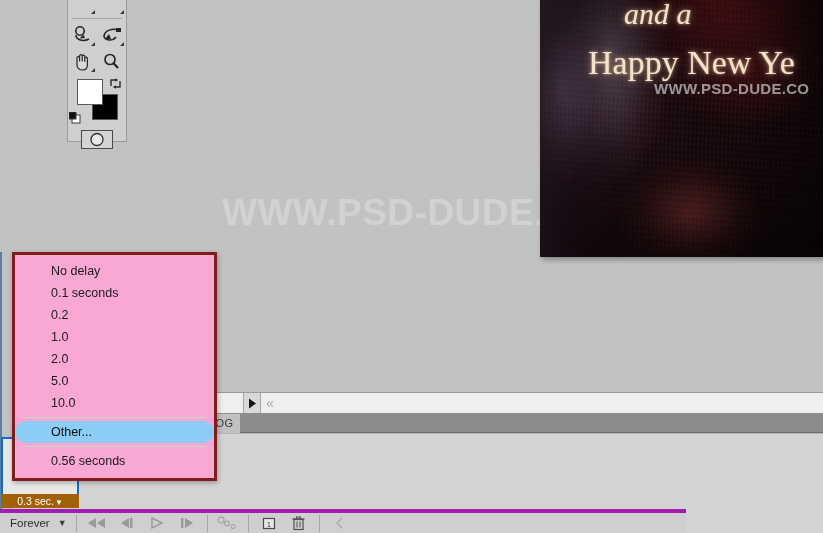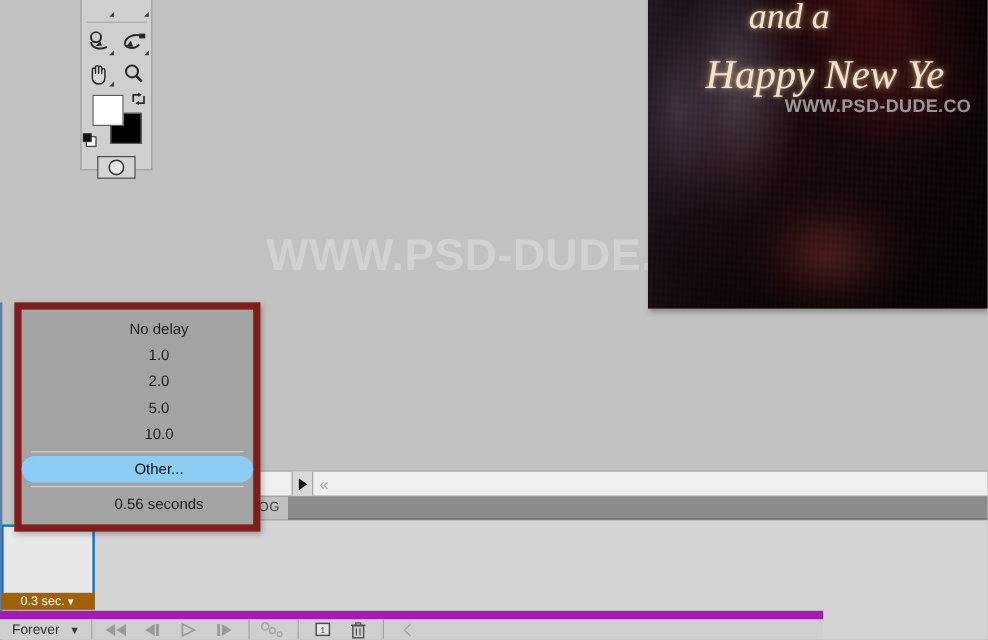--- a/index.html
+++ b/index.html
@@ -172,21 +172,20 @@
     text-shadow: 0 0 9px rgba(255,205,150,0.55), 0 0 3px rgba(255,230,190,0.6);
   }
   #art-line-1 {
     left: 84px; top: 27px;
     font-size: 30px;
     font-style: italic;
   }
   #art-line-2 {
     left: 48px; top: 74px;
     font-size: 34px;
-    font-style: italic;
   }
   #art-watermark {
     position: absolute;
     left: 114px; top: 110px;
     font-size: 15px;
     font-weight: bold;
     letter-spacing: .3px;
     color: rgba(232,232,232,0.62);
     white-space: nowrap;
     font-family: "Liberation Sans", sans-serif;
@@ -309,21 +308,21 @@
   }
 
   
   #bottom-toolbar {
     position: absolute;
     left: 0px;
     top: 509px;
     width: 686px;
     height: 24px;
     background: #cfcfcf;
-    border-top: 7px solid #a21caf;
+    border-top: 4px solid #a21caf;
     display: flex;
     align-items: center;
     box-sizing: border-box;
   }
   #loop-select {
     display: flex;
     align-items: center;
     margin-left: 8px;
     height: 18px;
     padding: 0 4px 0 2px;
@@ -348,27 +347,26 @@
     align-items: center;
     justify-content: center;
   }
 
   
   #delay-menu {
     position: absolute;
     left: 12px;
     top: 252px;
     width: 205px;
-    background: #a3a3a3;
-    border: 6px solid #7f1d1d;
+    background: #f9a8d4;
+    border: 3px solid #7f1d1d;
     box-shadow: 1px 2px 5px rgba(0,0,0,0.28);
     padding: 5px 0 0 0;
     box-sizing: border-box;
     z-index: 40;
-    text-align: center;
   }
   .menu-item {
     height: 22px;
     line-height: 22px;
     padding-left: 36px;
     font-size: 12.5px;
     color: #1a1a1a;
     white-space: nowrap;
   }
   .menu-item.selected {
@@ -567,20 +565,22 @@
     <div class="tb-btn">
       <svg width="10" height="12" viewBox="0 0 10 12">
         <path d="M7 1 L2 6 L7 11" fill="none" stroke="#aaaaaa" stroke-width="1.4"></path>
       </svg>
     </div>
 
   </div>
 
   <div id="delay-menu">
     <div class="menu-item">No delay</div>
+    <div class="menu-item">0.1 seconds</div>
+    <div class="menu-item">0.2</div>
     <div class="menu-item">1.0</div>
     <div class="menu-item">2.0</div>
     <div class="menu-item">5.0</div>
     <div class="menu-item">10.0</div>
     <div class="menu-divider"></div>
     <div class="menu-item selected">Other...</div>
     <div class="menu-divider"></div>
     <div class="menu-item">0.56 seconds</div>
     <div class="menu-bottom-pad"></div>
   </div>

